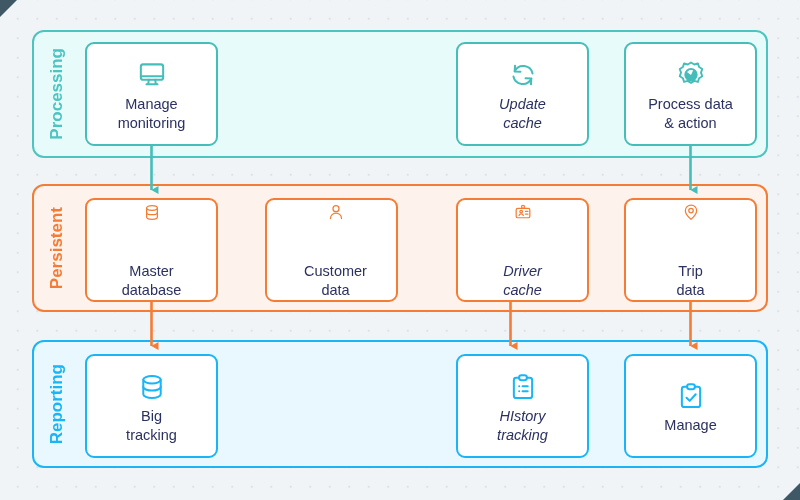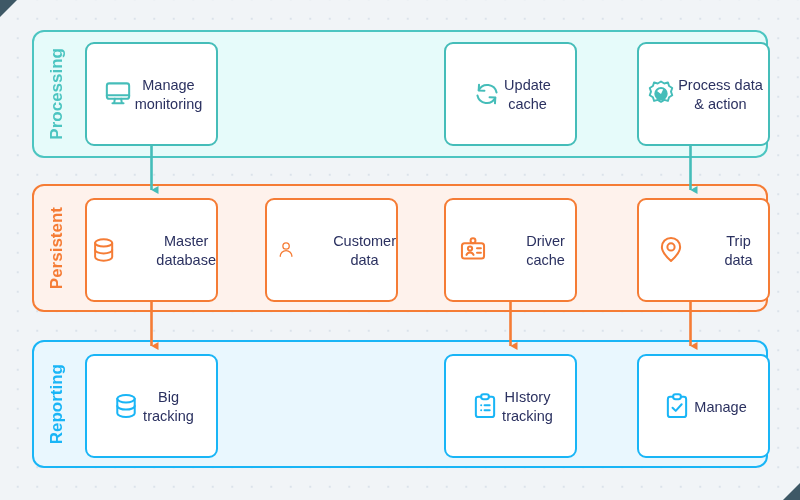--- a/index.html
+++ b/index.html
@@ -86,21 +86,21 @@
   .card {
     position: absolute;
     box-sizing: border-box;
     width: 133px;
     height: 104px;
     background: #ffffff;
     border-radius: 9px;
     border-width: 2px;
     border-style: solid;
     display: flex;
-    flex-direction: row;
+    flex-direction: column;
     align-items: center;
     justify-content: center;
     padding-top: 2px;
   }
   .card .icon {
     width: 34px;
     height: 34px;
     display: block;
     margin-bottom: 3px;
   }
@@ -111,22 +111,22 @@
     text-align: center;
     font-weight: normal;
     white-space: pre-line;
   }
   .card.teal  { border-color: #45bdb9; }
   .card.orange{ border-color: #f57c35; }
   .card.blue  { border-color: #19b5f6; }
 
   
   .col1 { left: 85px; }
-  .col3 { left: 444px; }
-  .col4 { left: 637px; }
+  .col3 { left: 456px; font-style: italic; }
+  .col4 { left: 624px; }
   .col2 { left: 265px; padding-left: 8px; }
 
   .rowA { top: 42px; }
   .rowB { top: 198px; gap: 36px; }
   .rowC { top: 354px; }
 
   
   .connector {
     position: absolute;
     overflow: visible;

